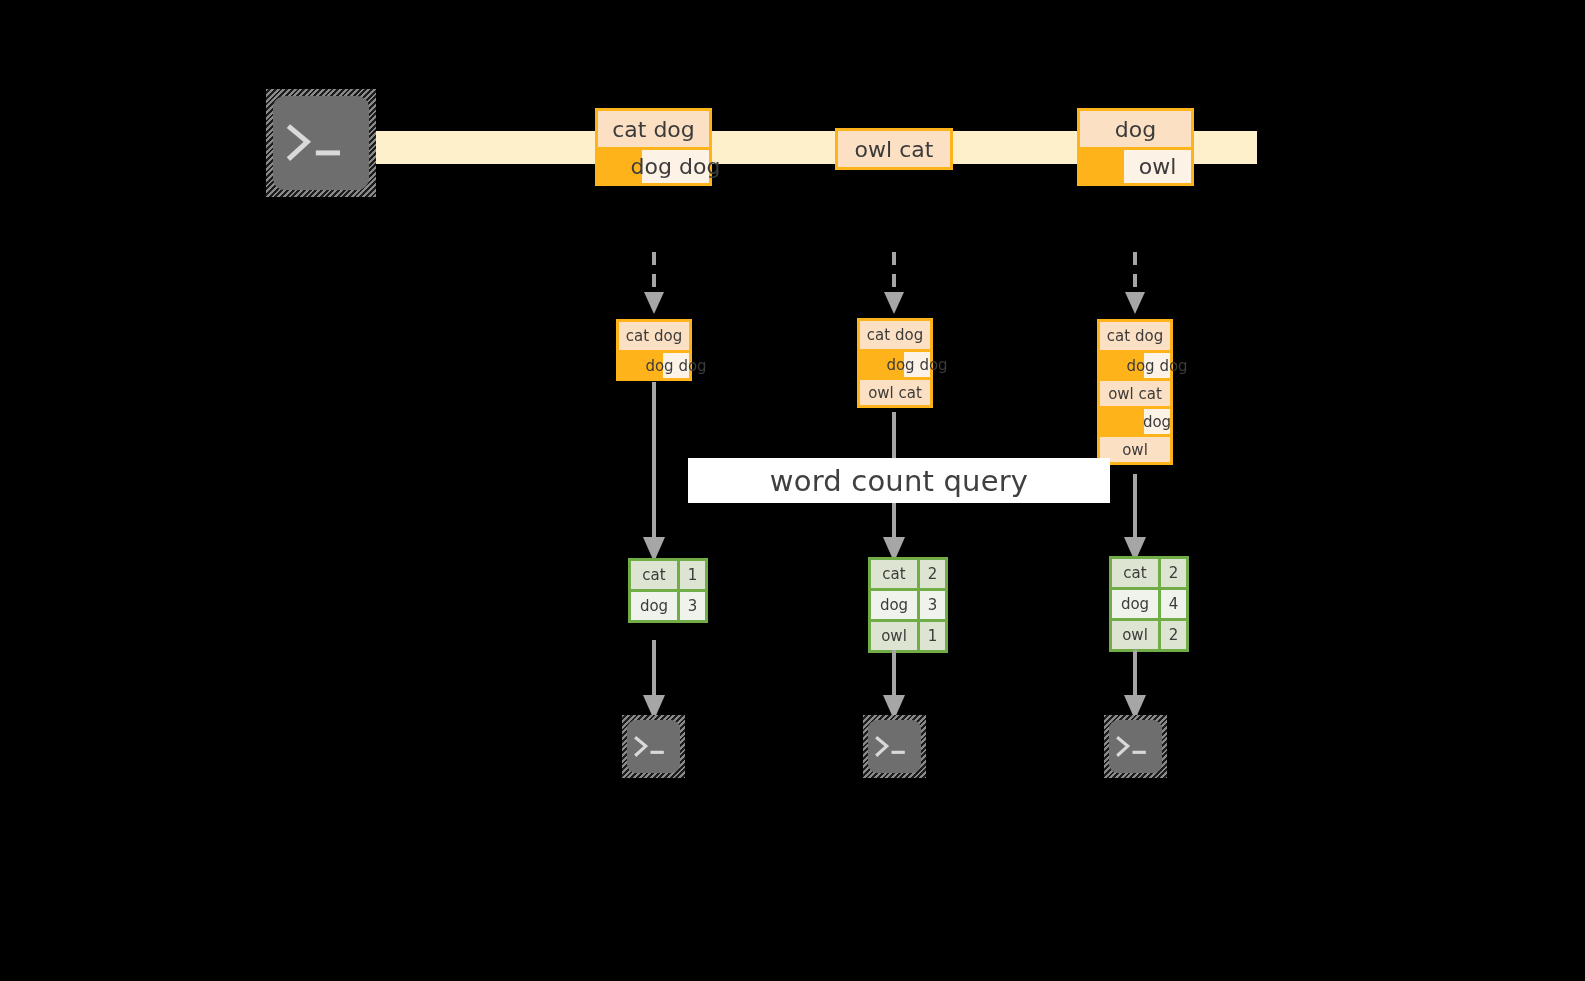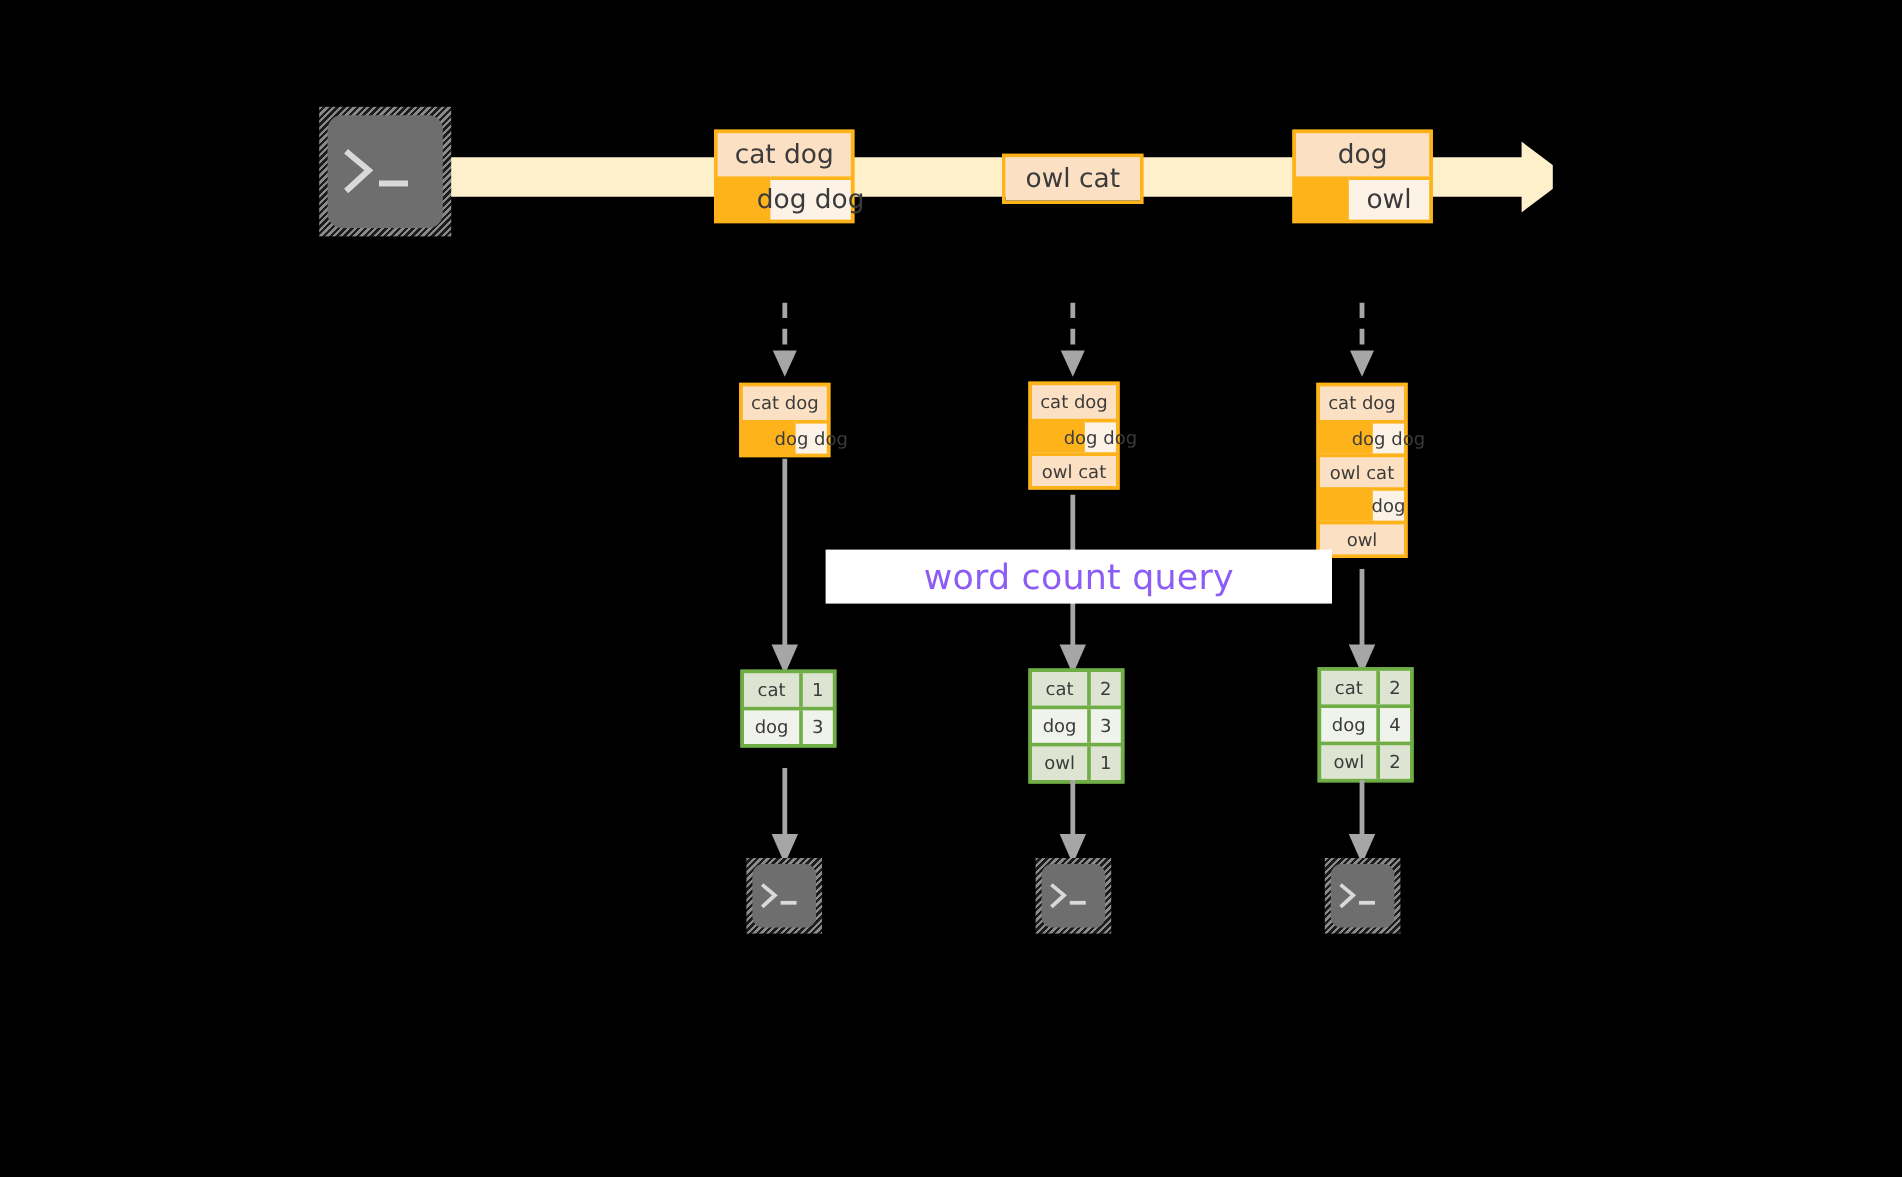--- a/index.html
+++ b/index.html
@@ -9,21 +9,20 @@
   }
   body {
     font-family: "DejaVu Sans", sans-serif;
   }
   #canvas {
     position: relative;
     width: 1257px;
     height: 981px;
     background: #000000;
     overflow: hidden;
-    padding-left: 37px;
   }
 
   
   .term-icon {
     position: absolute;
     box-sizing: border-box;
     background:
       repeating-linear-gradient(135deg,
         #8a8a8a 0px, #8a8a8a 2px,
         #1c1c1c 2px, #1c1c1c 4px);
@@ -86,20 +85,21 @@
     height: 28px;
     font-size: 15px;
   }
 
   
   .res-table {
     position: absolute;
     box-sizing: border-box;
     border: 3px solid #70AD47;
     background: #70AD47;
+    margin-left: 11px;
   }
   .res-row { display: flex; }
   .res-row + .res-row { border-top: 3px solid #70AD47; }
   .res-cell {
     box-sizing: border-box;
     height: 28px;
     display: flex;
     align-items: center;
     justify-content: center;
     font-size: 15px;
@@ -117,21 +117,21 @@
   .conn svg { display: block; }
 
   
   .query-label {
     position: absolute;
     box-sizing: border-box;
     background: #FFFFFF;
     display: flex;
     align-items: center;
     justify-content: center;
-    color: #8b5cf6;
+    color: #404040;
     font-size: 29px;
     letter-spacing: 0.2px;
   }
 </style>
 </head>
 <body>
 
 <div id="canvas">
 
   <div class="stream-arrow">

